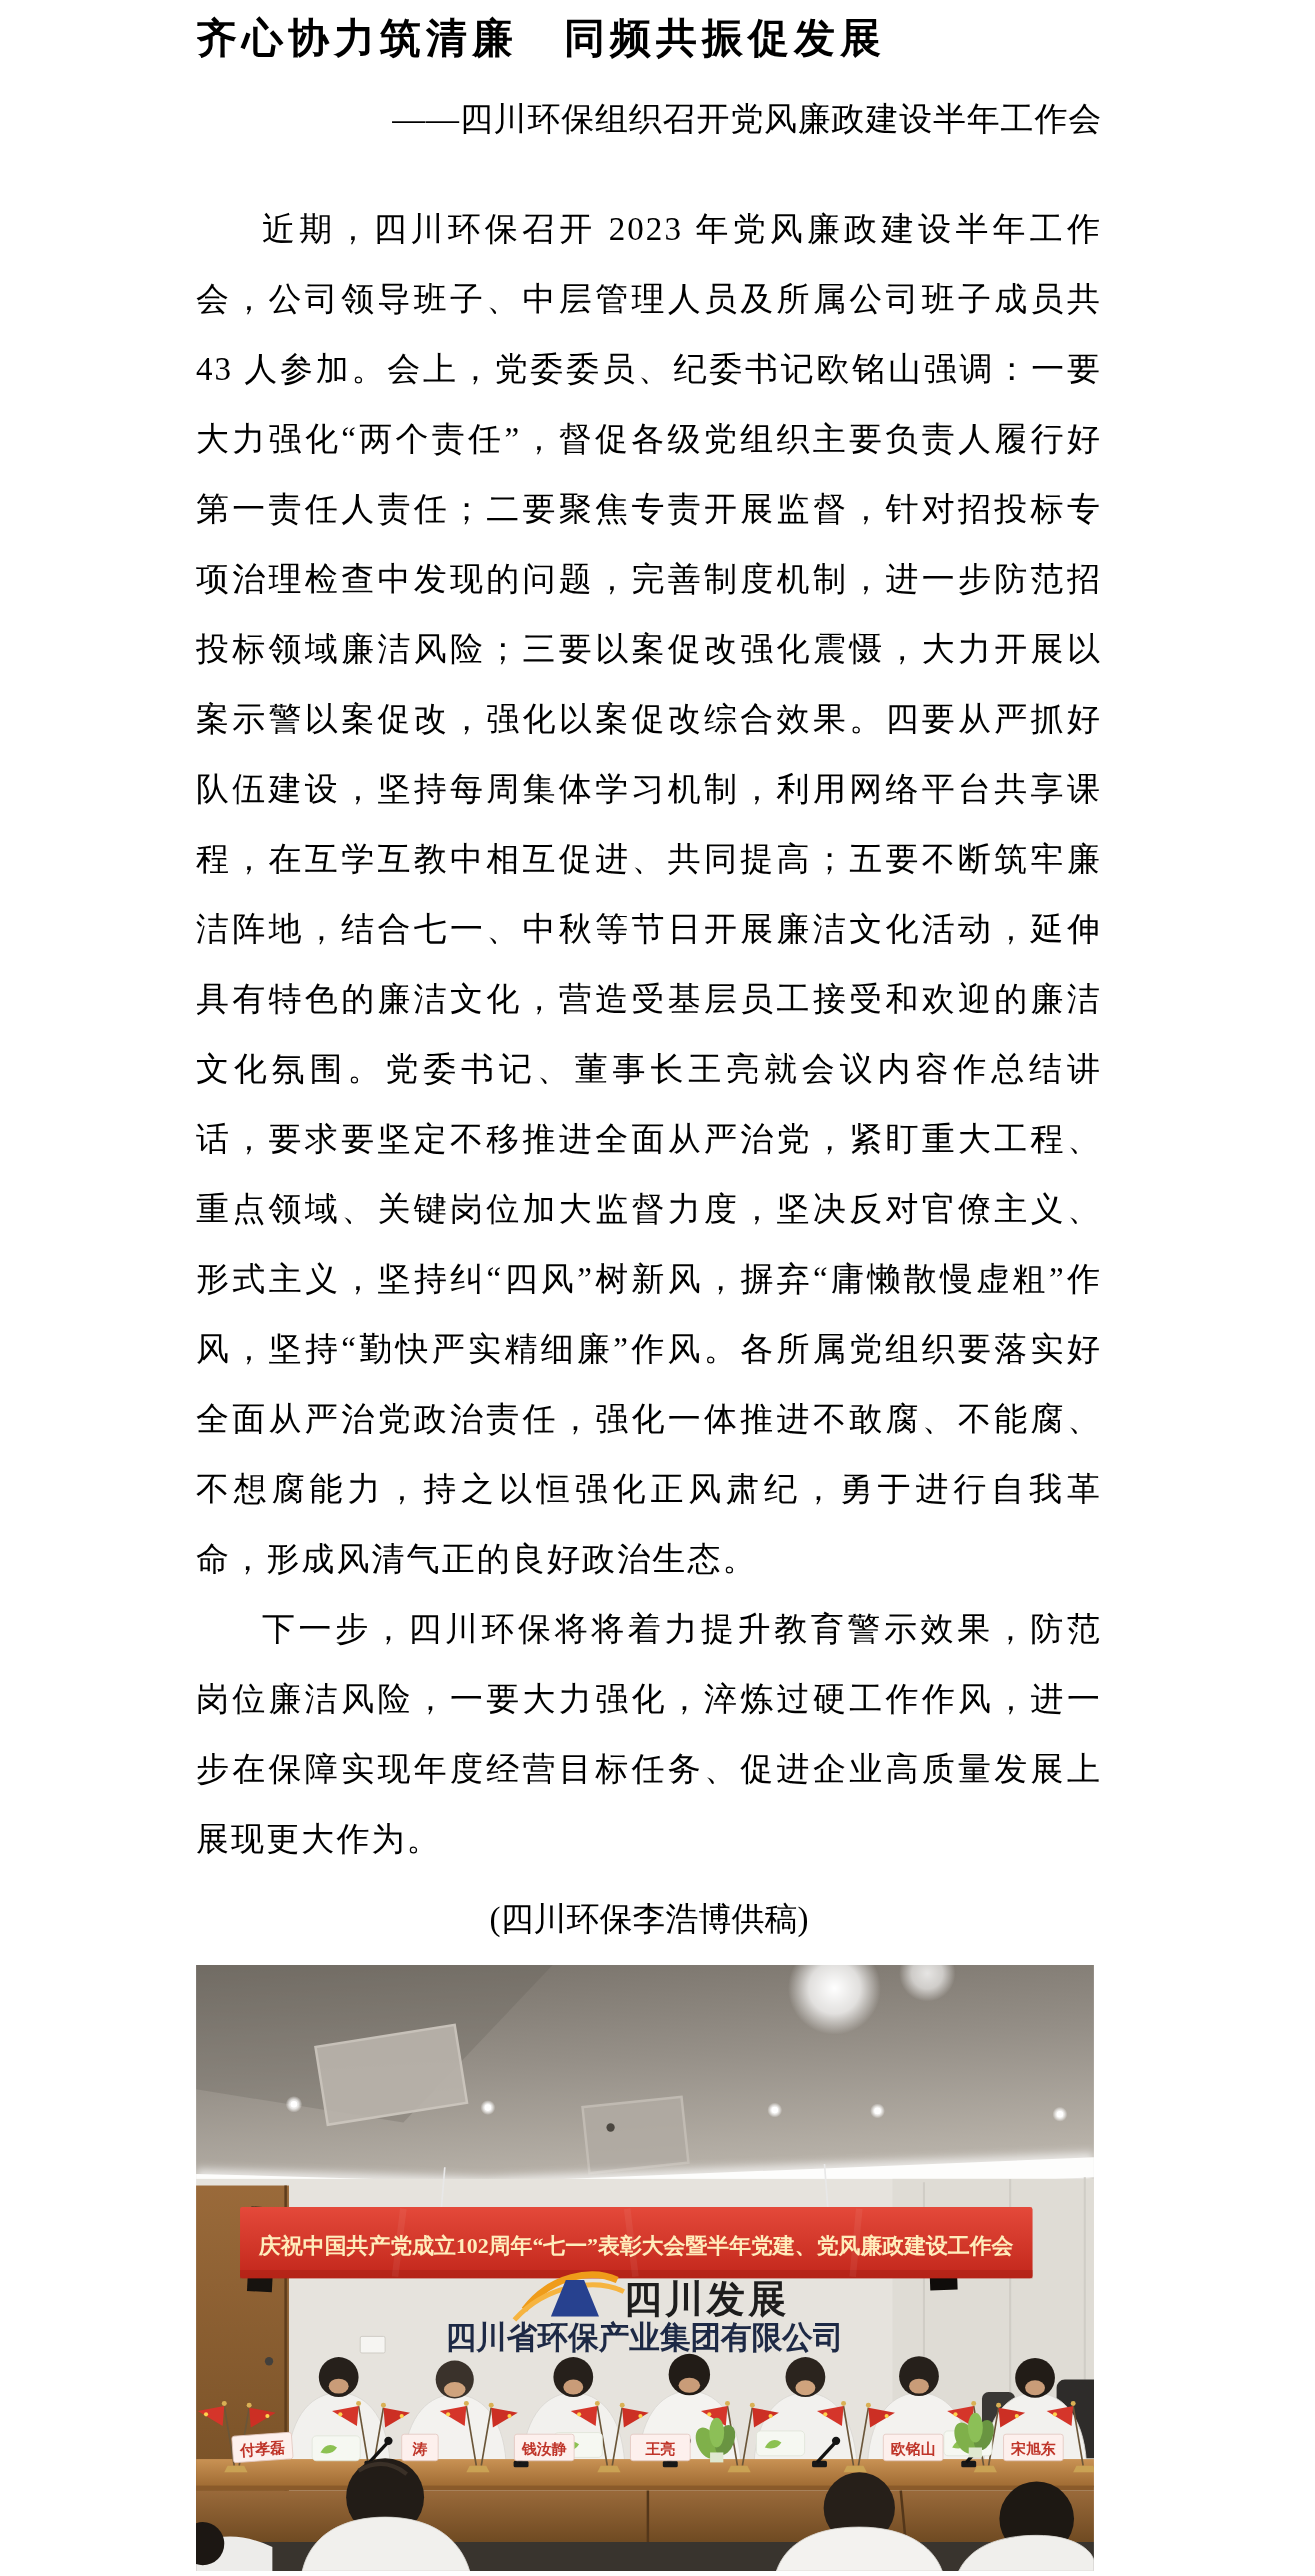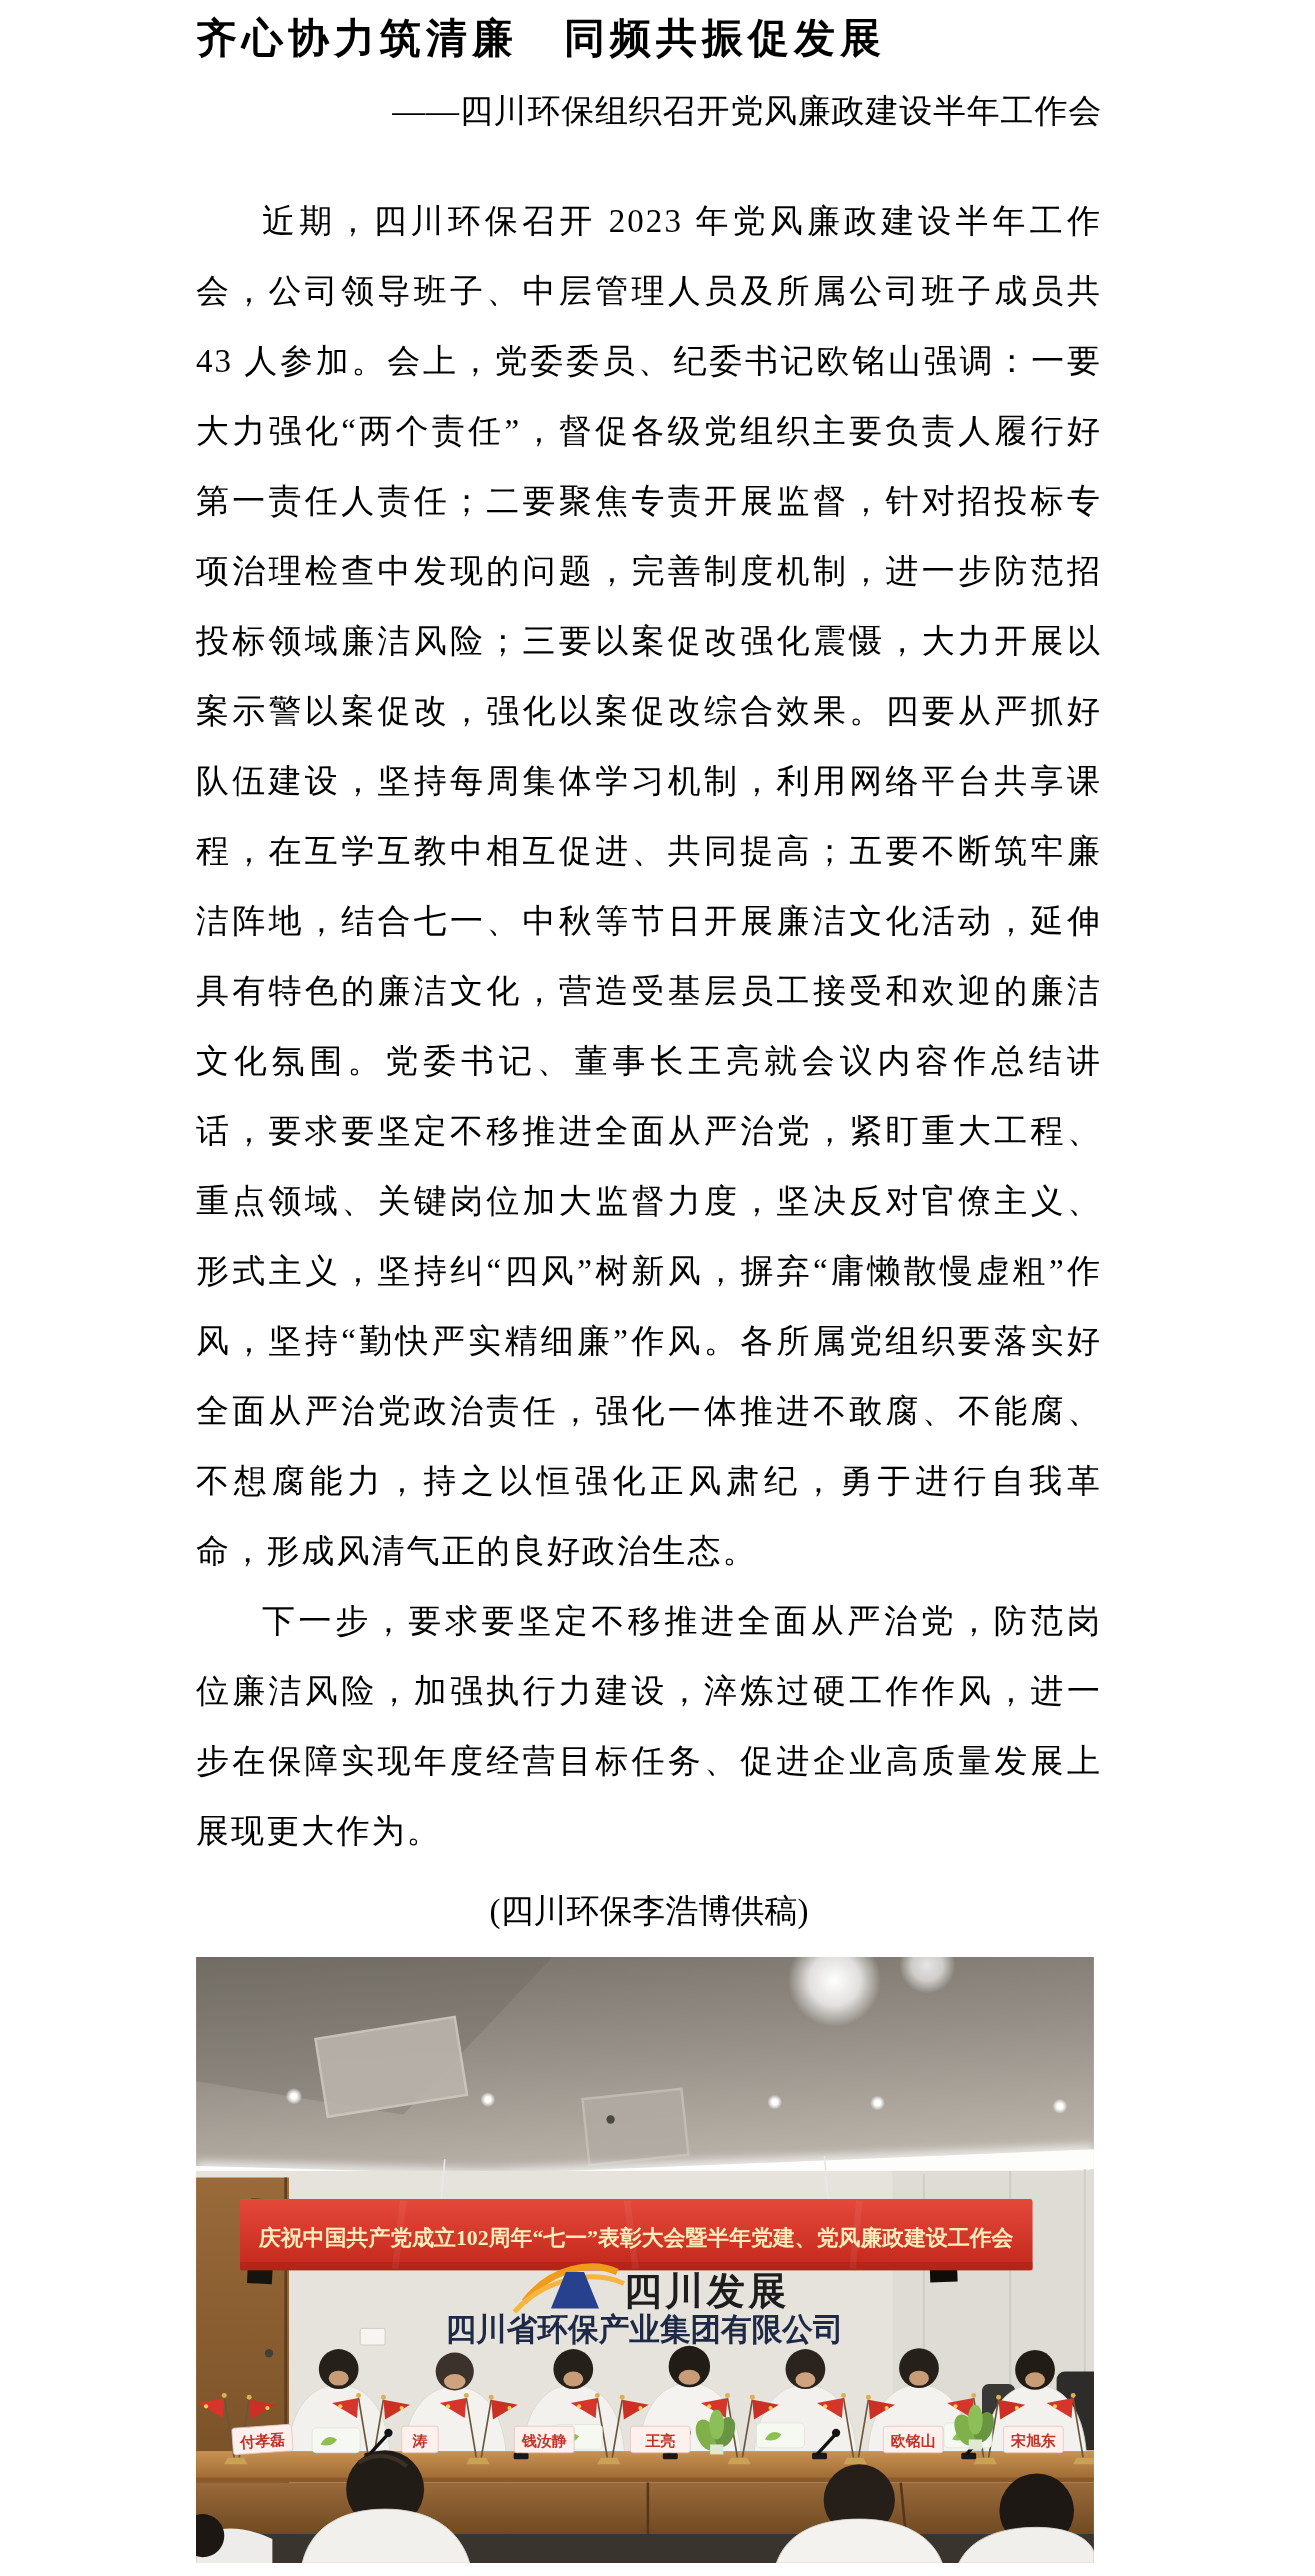--- a/index.html
+++ b/index.html
@@ -9,21 +9,21 @@
     padding:11.6px 213px 0 196px;
     background:#ffffff;color:#000;
     font-family:"Liberation Serif","DejaVu Serif",serif;
     overflow:hidden;
   }
   .title{
     margin:0;font-size:41px;font-weight:700;text-align:left;
     letter-spacing:5px;line-height:53px;
   }
   .subtitle{
-    margin-top:25px;font-size:33px;text-align:right;
+    margin-top:33px;font-size:33px;text-align:right;
     line-height:43px;letter-spacing:0.8px;
   }
   .bodytext{margin-top:53px;}
   .bodytext p{
     margin:0;font-size:33px;line-height:70px;
     text-align:justify;text-justify:inter-character;
     letter-spacing:2.1px;text-indent:2em;
   }
   .byline{
     margin-top:20px;font-size:33px;text-align:center;line-height:50px;
@@ -37,21 +37,21 @@
 <body>
 
 <div class="page">
 
   <h1 class="title">齐心协力筑清廉　同频共振促发展</h1>
 
   <div class="subtitle">——四川环保组织召开党风廉政建设半年工作会</div>
 
   <div class="bodytext">
     <p>近期，四川环保召开 2023 年党风廉政建设半年工作会，公司领导班子、中层管理人员及所属公司班子成员共 43 人参加。会上，党委委员、纪委书记欧铭山强调：一要大力强化“两个责任”，督促各级党组织主要负责人履行好第一责任人责任；二要聚焦专责开展监督，针对招投标专项治理检查中发现的问题，完善制度机制，进一步防范招投标领域廉洁风险；三要以案促改强化震慑，大力开展以案示警以案促改，强化以案促改综合效果。四要从严抓好队伍建设，坚持每周集体学习机制，利用网络平台共享课程，在互学互教中相互促进、共同提高；五要不断筑牢廉洁阵地，结合七一、中秋等节日开展廉洁文化活动，延伸具有特色的廉洁文化，营造受基层员工接受和欢迎的廉洁文化氛围。党委书记、董事长王亮就会议内容作总结讲话，要求要坚定不移推进全面从严治党，紧盯重大工程、重点领域、关键岗位加大监督力度，坚决反对官僚主义、形式主义，坚持纠“四风”树新风，摒弃“庸懒散慢虚粗”作风，坚持“勤快严实精细廉”作风。各所属党组织要落实好全面从严治党政治责任，强化一体推进不敢腐、不能腐、不想腐能力，持之以恒强化正风肃纪，勇于进行自我革命，形成风清气正的良好政治生态。</p>
-    <p>下一步，要求要坚定不移推进全面从严治党，防范岗位廉洁风险，加强执行力建设，淬炼过硬工作作风，进一步在保障实现年度经营目标任务、促进企业高质量发展上展现更大作为。</p>
+    <p>下一步，四川环保将将着力提升教育警示效果，防范岗位廉洁风险，一要大力强化，淬炼过硬工作作风，进一步在保障实现年度经营目标任务、促进企业高质量发展上展现更大作为。</p>
   </div>
 
   <div class="byline">(四川环保李浩博供稿)</div>
 
   <figure class="photo">
     <svg viewBox="0 0 1083 731" xmlns="http://www.w3.org/2000/svg">
       <defs>
         <linearGradient id="ceilG" x1="0" y1="0" x2="0.25" y2="1">
           <stop offset="0" stop-color="#777169"></stop>
           <stop offset="0.5" stop-color="#958f87"></stop>

